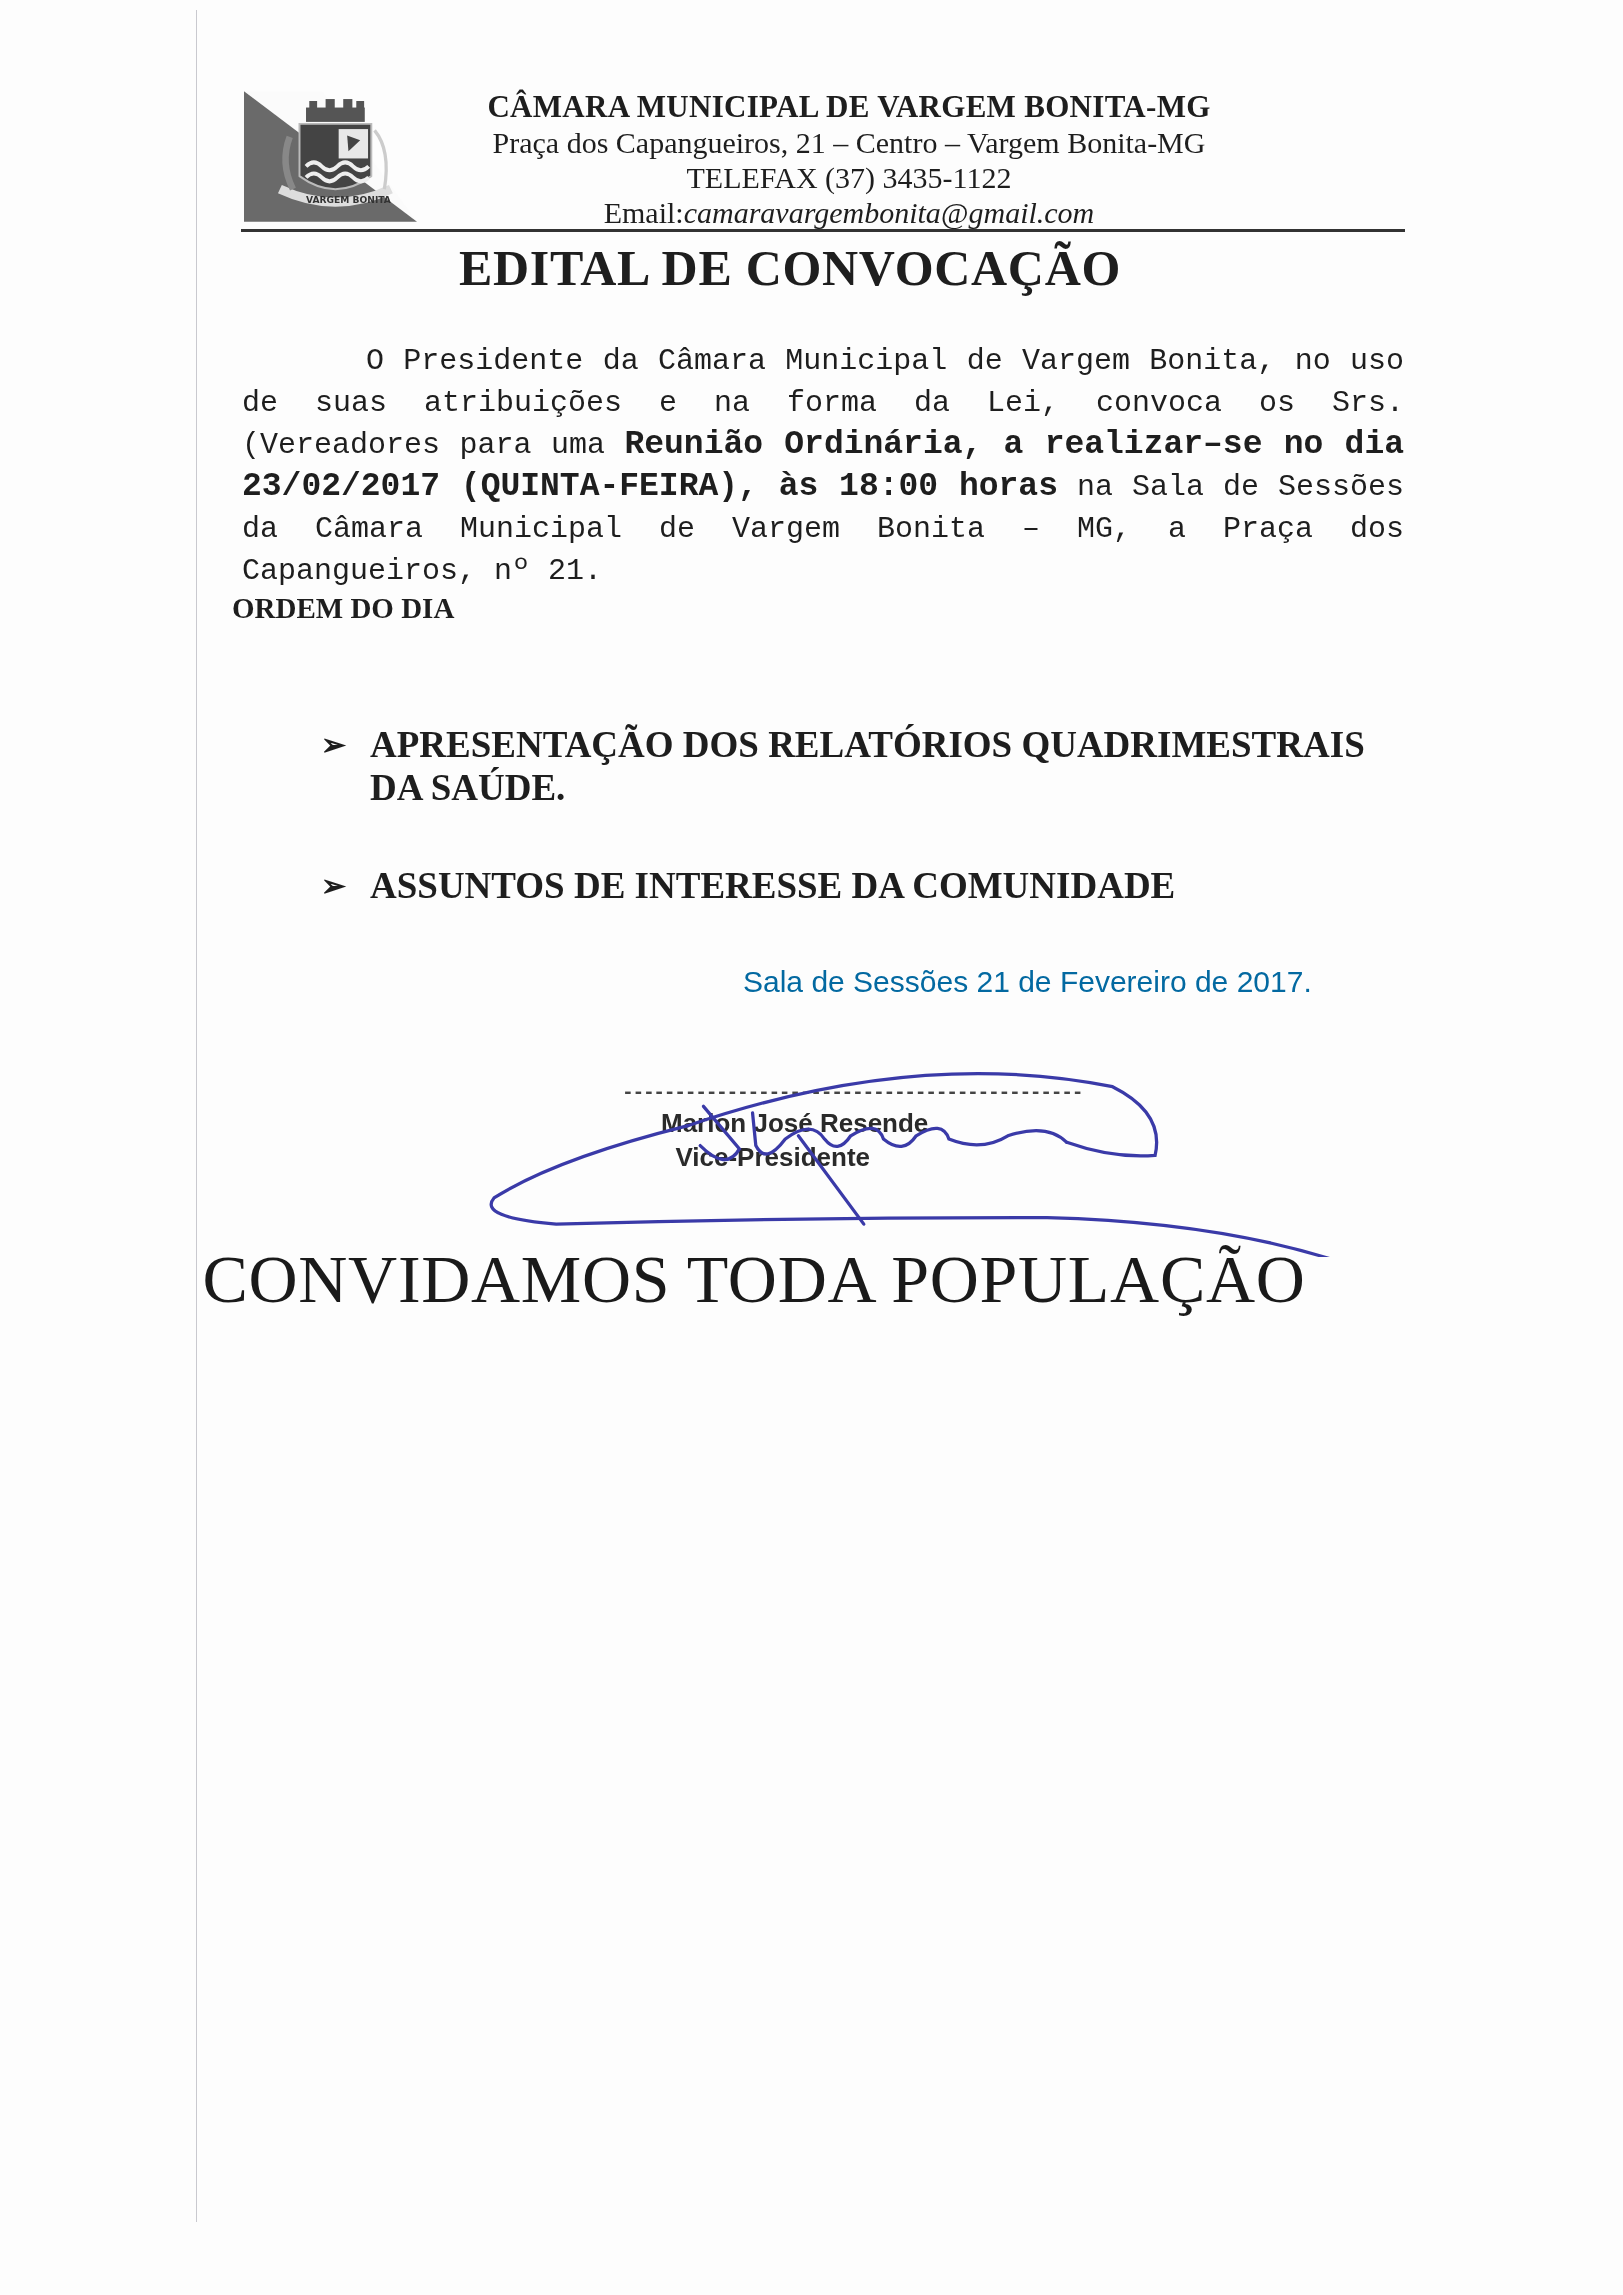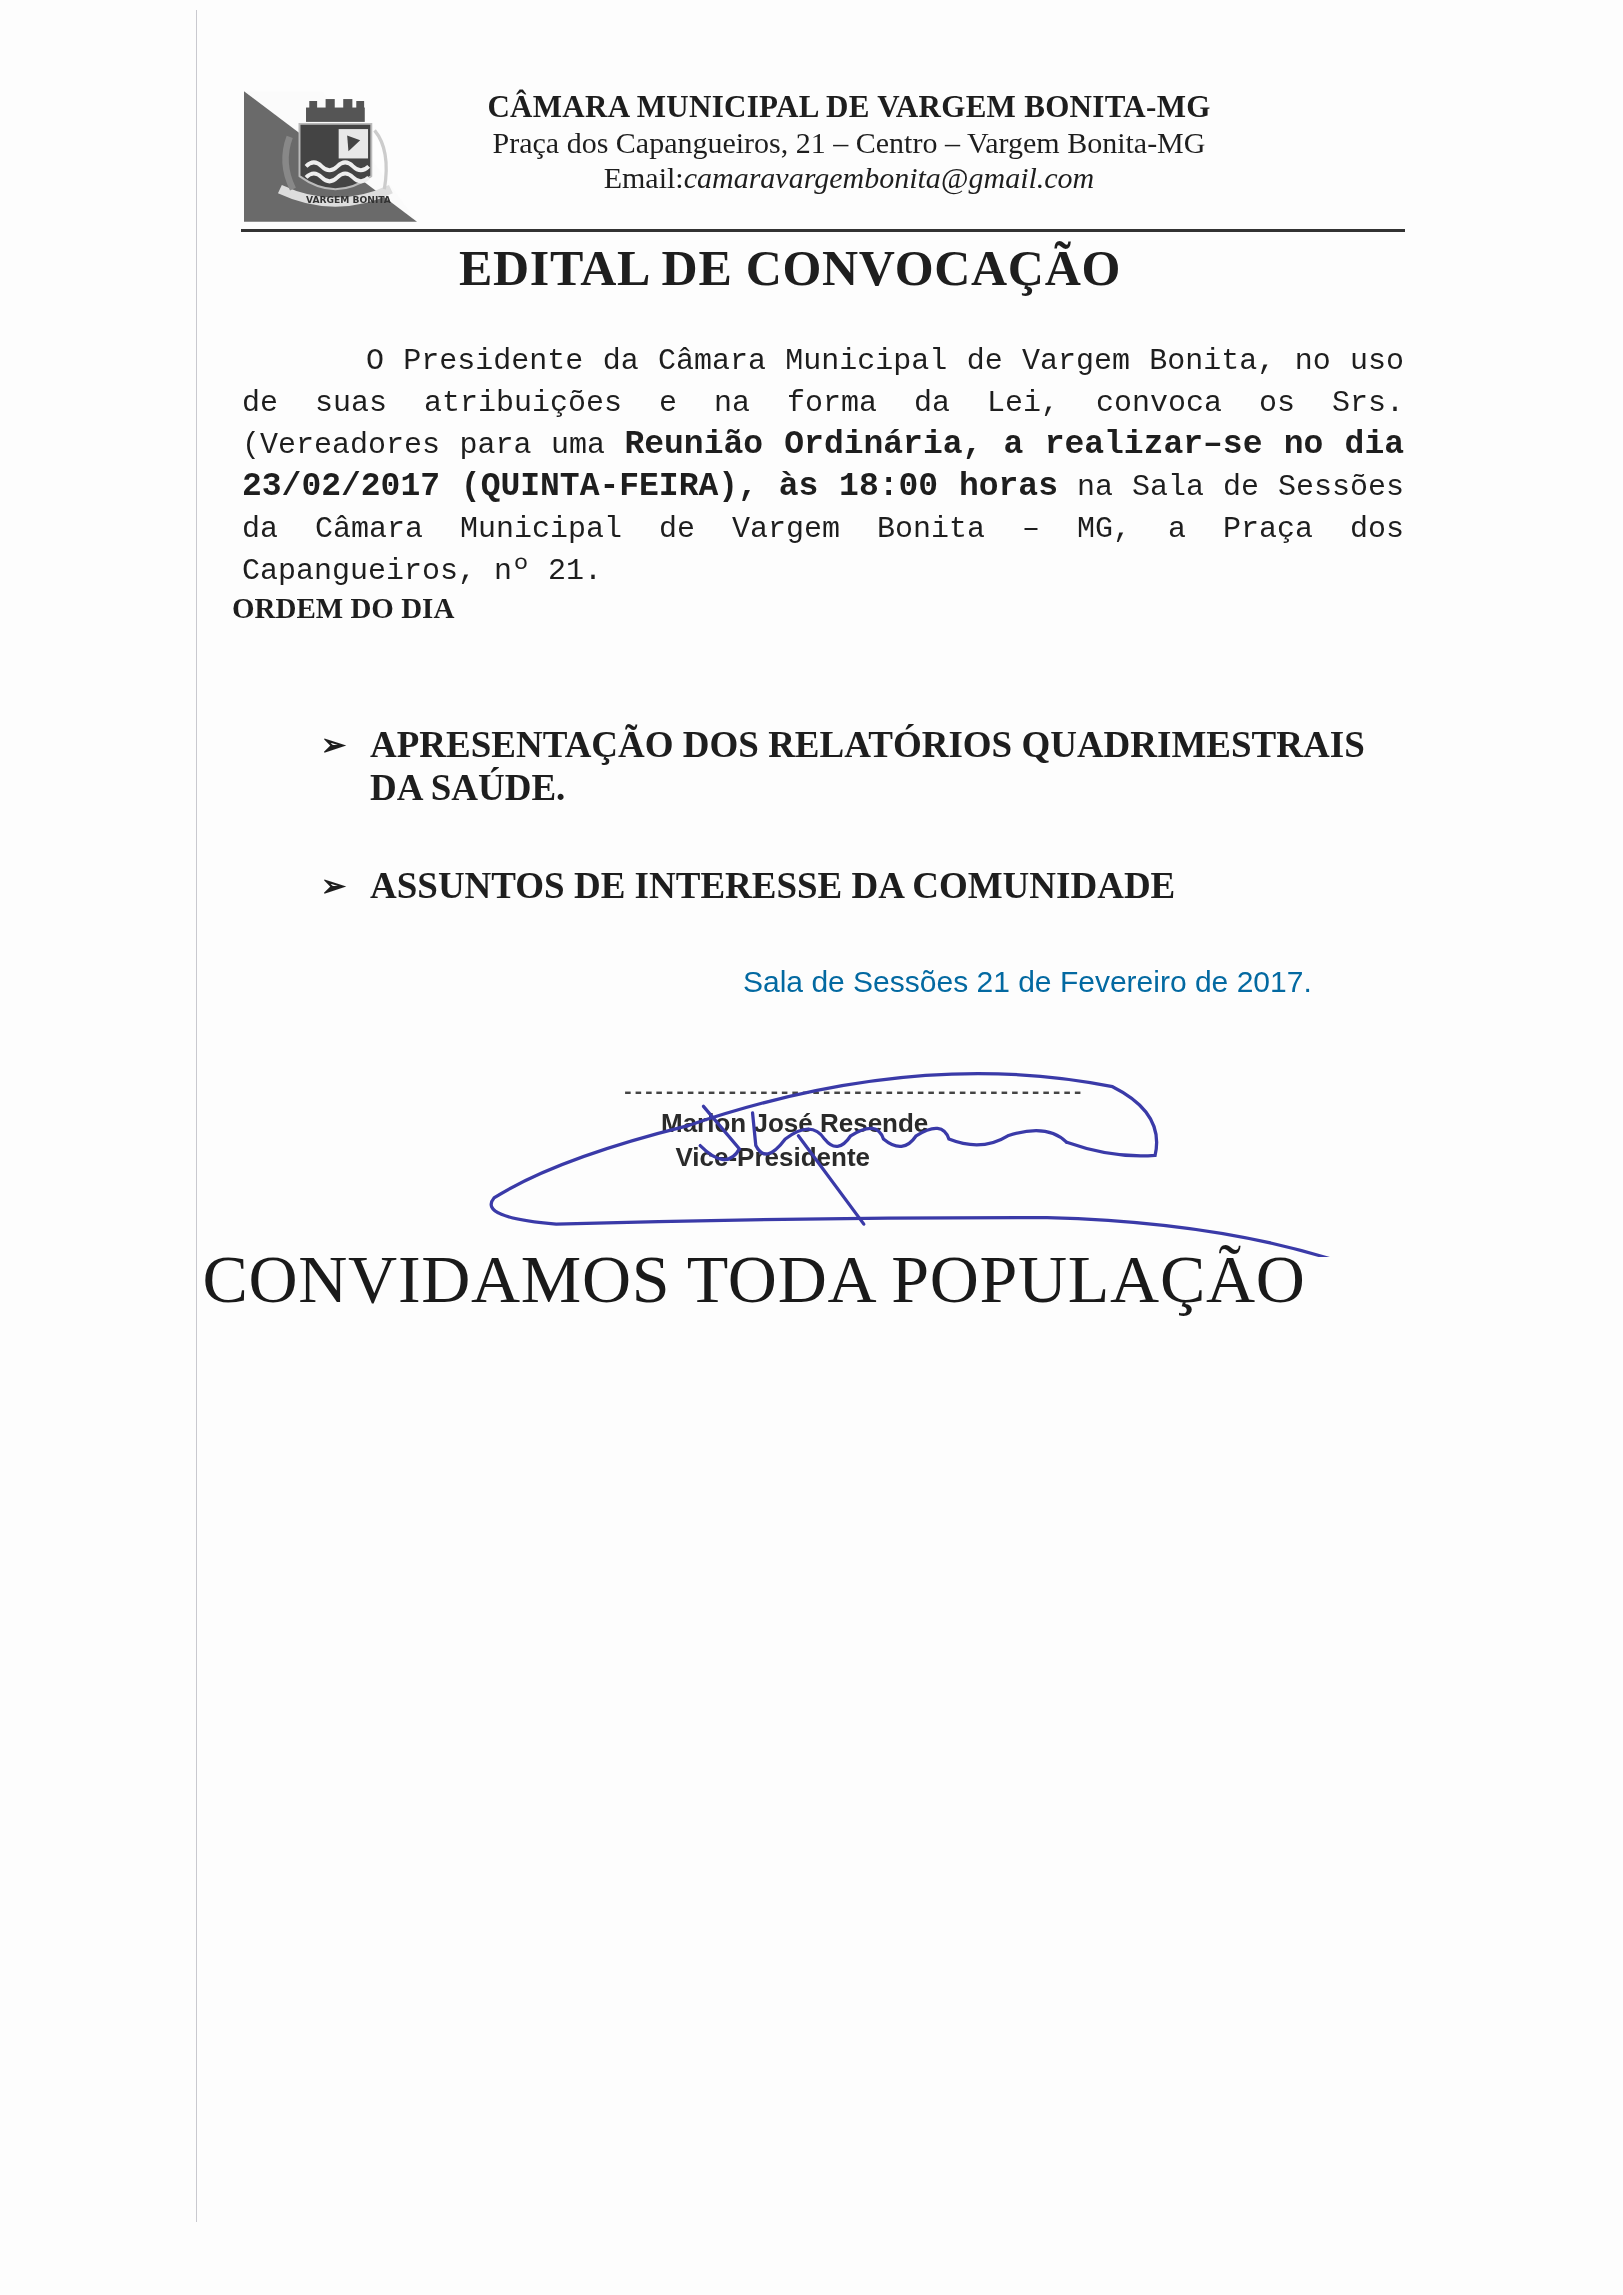--- a/index.html
+++ b/index.html
@@ -52,20 +52,21 @@
     <path d="M95,115 q12,-12 24,0 t24,0 t24,0 t24,0" stroke="#eee" stroke-width="6" fill="none"></path>
     <path d="M95,132 q12,-12 24,0 t24,0 t24,0 t24,0" stroke="#eee" stroke-width="6" fill="none"></path>
     <path d="M55,150 Q140,190 225,150" stroke="#ddd" stroke-width="14" fill="none"></path>
     <text x="95" y="172" font-size="14" font-family="DejaVu Sans, sans-serif" fill="#333" font-weight="bold">VARGEM BONITA</text>
     <path d="M200,60 Q225,90 215,150" stroke="#ccc" stroke-width="5" fill="none"></path>
     <path d="M70,70 Q55,110 75,150" stroke="#888" stroke-width="10" fill="none"></path>
   </svg>
   <div class="h-lines">
     <div class="h-title">CÂMARA MUNICIPAL DE VARGEM BONITA-MG</div>
     <div class="h-line">Praça dos Capangueiros, 21 – Centro – Vargem Bonita-MG</div>
+    <div class="h-line">TELEFAX (37) 3435-1122</div>
     <div class="h-line"><span>Email:</span><i>camaravargembonita@gmail.com</i></div>
   </div>
 </div>
 <div class="rule"></div>
 
 <div class="edital">EDITAL DE CONVOCAÇÃO</div>
 
 <div class="body-text">
   <span class="indent"></span><span>O Presidente da Câmara Municipal de Vargem Bonita, no uso de suas atribuições e na forma da Lei, convoca os Srs. (Vereadores para uma </span><b>Reunião Ordinária, a realizar–se no dia 23/02/2017 (QUINTA-FEIRA), às 18:00 horas</b><span> na Sala de Sessões da Câmara Municipal de Vargem Bonita – MG, a Praça dos Capangueiros, nº 21.</span>
 </div>

